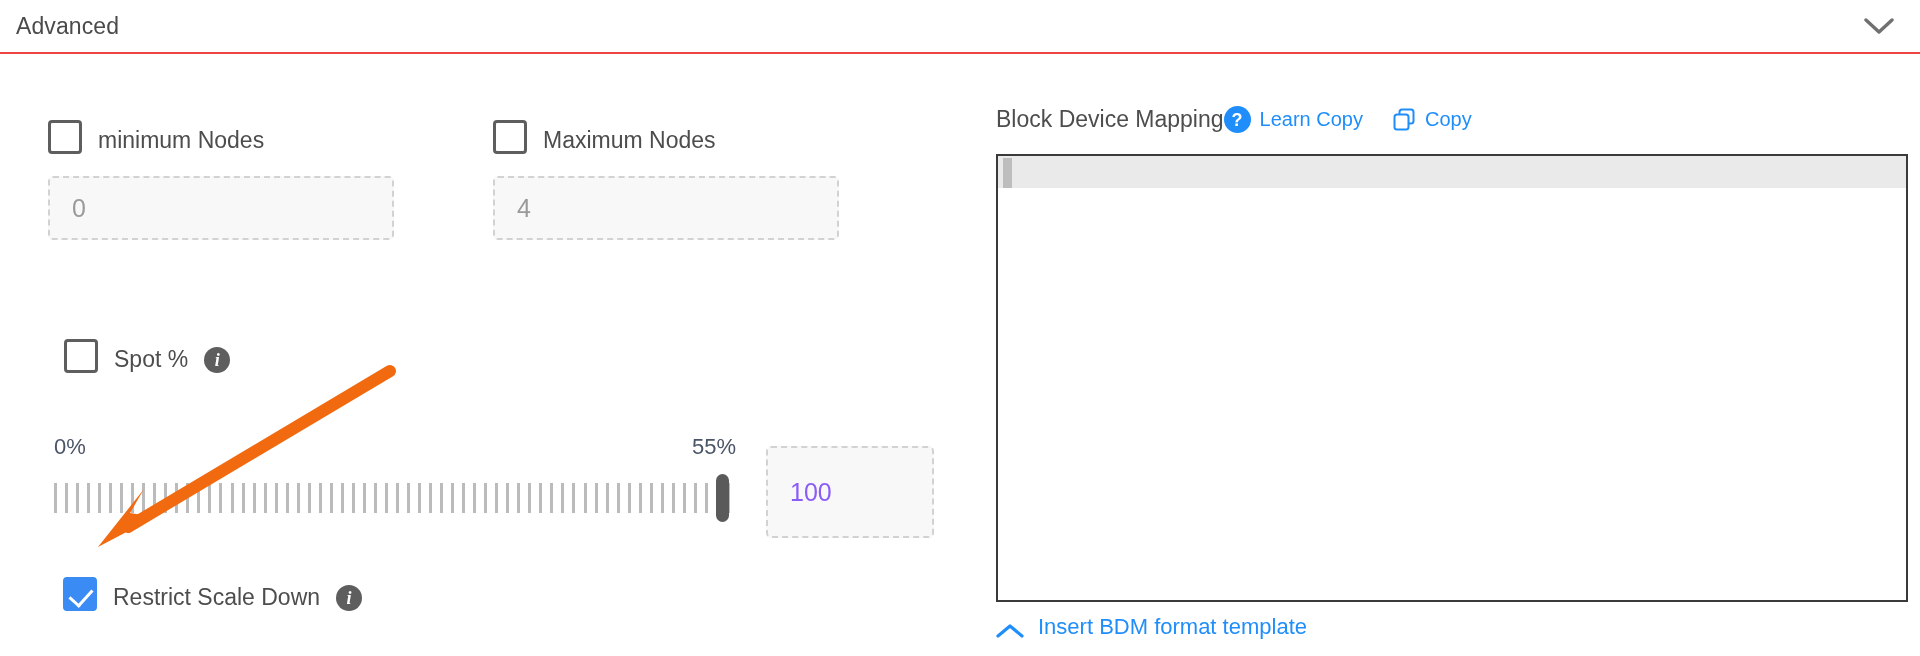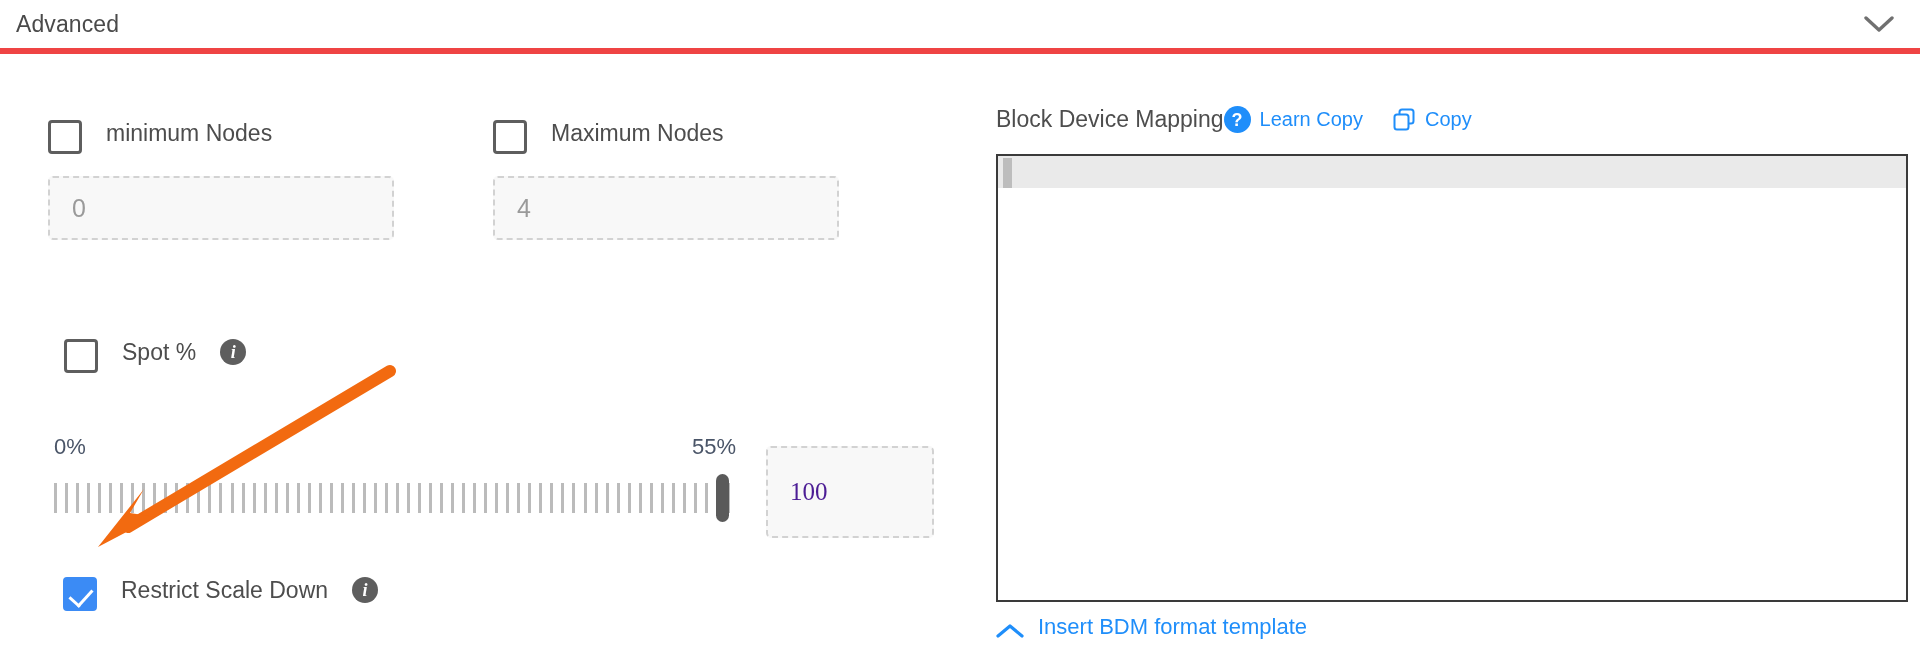--- a/index.html
+++ b/index.html
@@ -21,21 +21,21 @@
 
   
   .section-header {
     position: absolute;
     left: 0; top: 0;
     width: 1920px; height: 54px;
     display: flex;
     align-items: center;
     justify-content: space-between;
     padding: 0 18px 0 16px;
-    border-bottom: 6px solid #ef4444;
+    border-bottom: 2px solid #ef4444;
   }
   .section-title {
     font-size: 23px;
     color: #4a4a4a;
     font-weight: 400;
     letter-spacing: 0.1px;
   }
   .chevron-btn {
     width: 46px; height: 40px;
     display: flex; align-items: center; justify-content: center;
@@ -45,22 +45,22 @@
 
   
   .left-col {
     position: absolute;
     left: 48px; top: 54px;
     width: 900px;
   }
 
   .cb-row {
     display: flex;
-    align-items: flex-start;
-    gap: 24px;
+    align-items: flex-end;
+    gap: 16px;
   }
 
   .checkbox {
     width: 34px; height: 34px;
     border: 3px solid #5e5e5e;
     border-radius: 4px;
     background: #ffffff;
     flex: 0 0 auto;
     cursor: pointer;
   }
@@ -181,23 +181,22 @@
     position: absolute;
     left: 718px; top: -28px;
     width: 168px; height: 92px;
     border: 2px dashed #d2d2d2;
     border-radius: 5px;
     background: #f8f8f8;
     display: flex;
     align-items: center;
     padding: 0 22px;
     font-size: 25px;
-    color: #4c1d95;
+    color: #8b5cf6;
     cursor: text;
-    font-family: Liberation Serif, serif;
   }
 
   .row-restrict {
     position: absolute;
     left: 15px; top: 523px;
   }
 
   
   .right-col {
     position: absolute;

